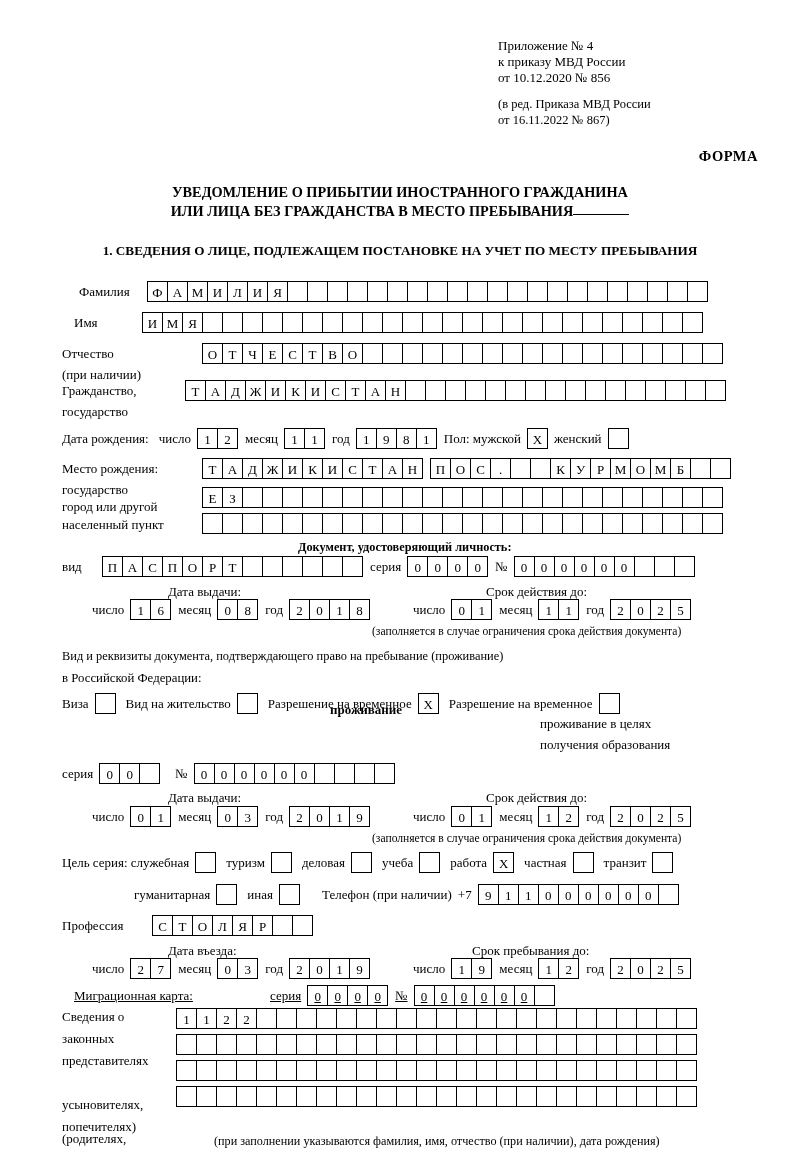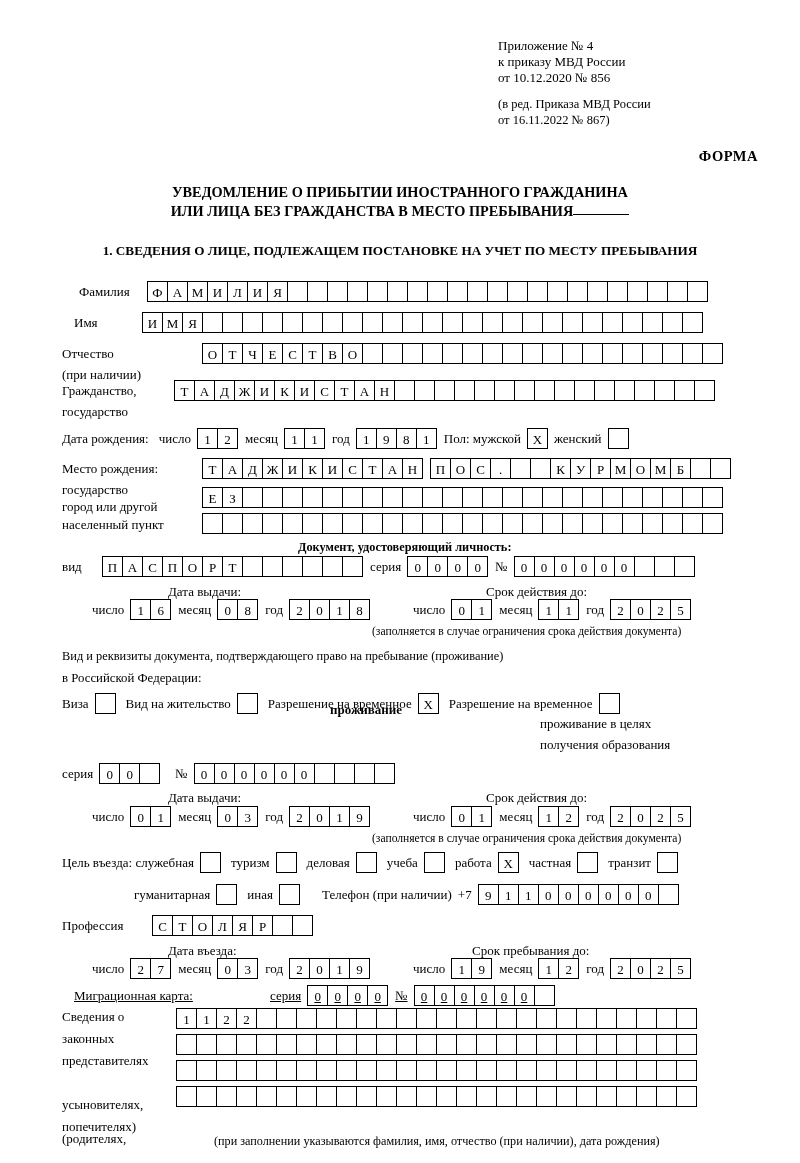--- a/index.html
+++ b/index.html
@@ -237,21 +237,21 @@
         <span class="cell"></span>
         <span class="cell"></span>
         <span class="cell"></span>
         <span class="cell"></span>
         <span class="cell"></span>
         <span class="cell"></span>
       </span>
   </div>
   <div class="lbl-blk" style="top:366px; left:62px;">(при наличии)</div>
 
-  <div class="row" style="top:380px; left:62px;">
+  <div class="row" style="top:380px; left:62px;gap:11px;">
     <span class="lbl" style="width:112px;">Гражданство,</span>
     <span class="cells" id="citizenship-cells">
         <span class="cell">Т</span>
         <span class="cell">А</span>
         <span class="cell">Д</span>
         <span class="cell">Ж</span>
         <span class="cell">И</span>
         <span class="cell">К</span>
         <span class="cell">И</span>
         <span class="cell">С</span>
@@ -577,21 +577,21 @@
         <span class="cell">2</span>
         <span class="cell">0</span>
         <span class="cell">2</span>
         <span class="cell">5</span>
       </span>
   </div>
 
   <div class="centered-note" style="top:832px; left:372px;">(заполняется в случае ограничения срока действия документа)</div>
 
   <div class="row" style="top:852px; left:62px;">
-    <span class="lbl mr6">Цель въезда: служебная</span>
+    <span class="lbl mr6">Цель серия: служебная</span>
     <span class="box"></span>
     <span class="lbl ml10 mr6">туризм</span>
     <span class="box"></span>
     <span class="lbl ml10 mr6">деловая</span>
     <span class="box"></span>
     <span class="lbl ml10 mr6">учеба</span>
     <span class="box"></span>
     <span class="lbl ml10 mr6">работа</span>
     <span class="box">X</span>
     <span class="lbl ml10 mr6">частная</span>

